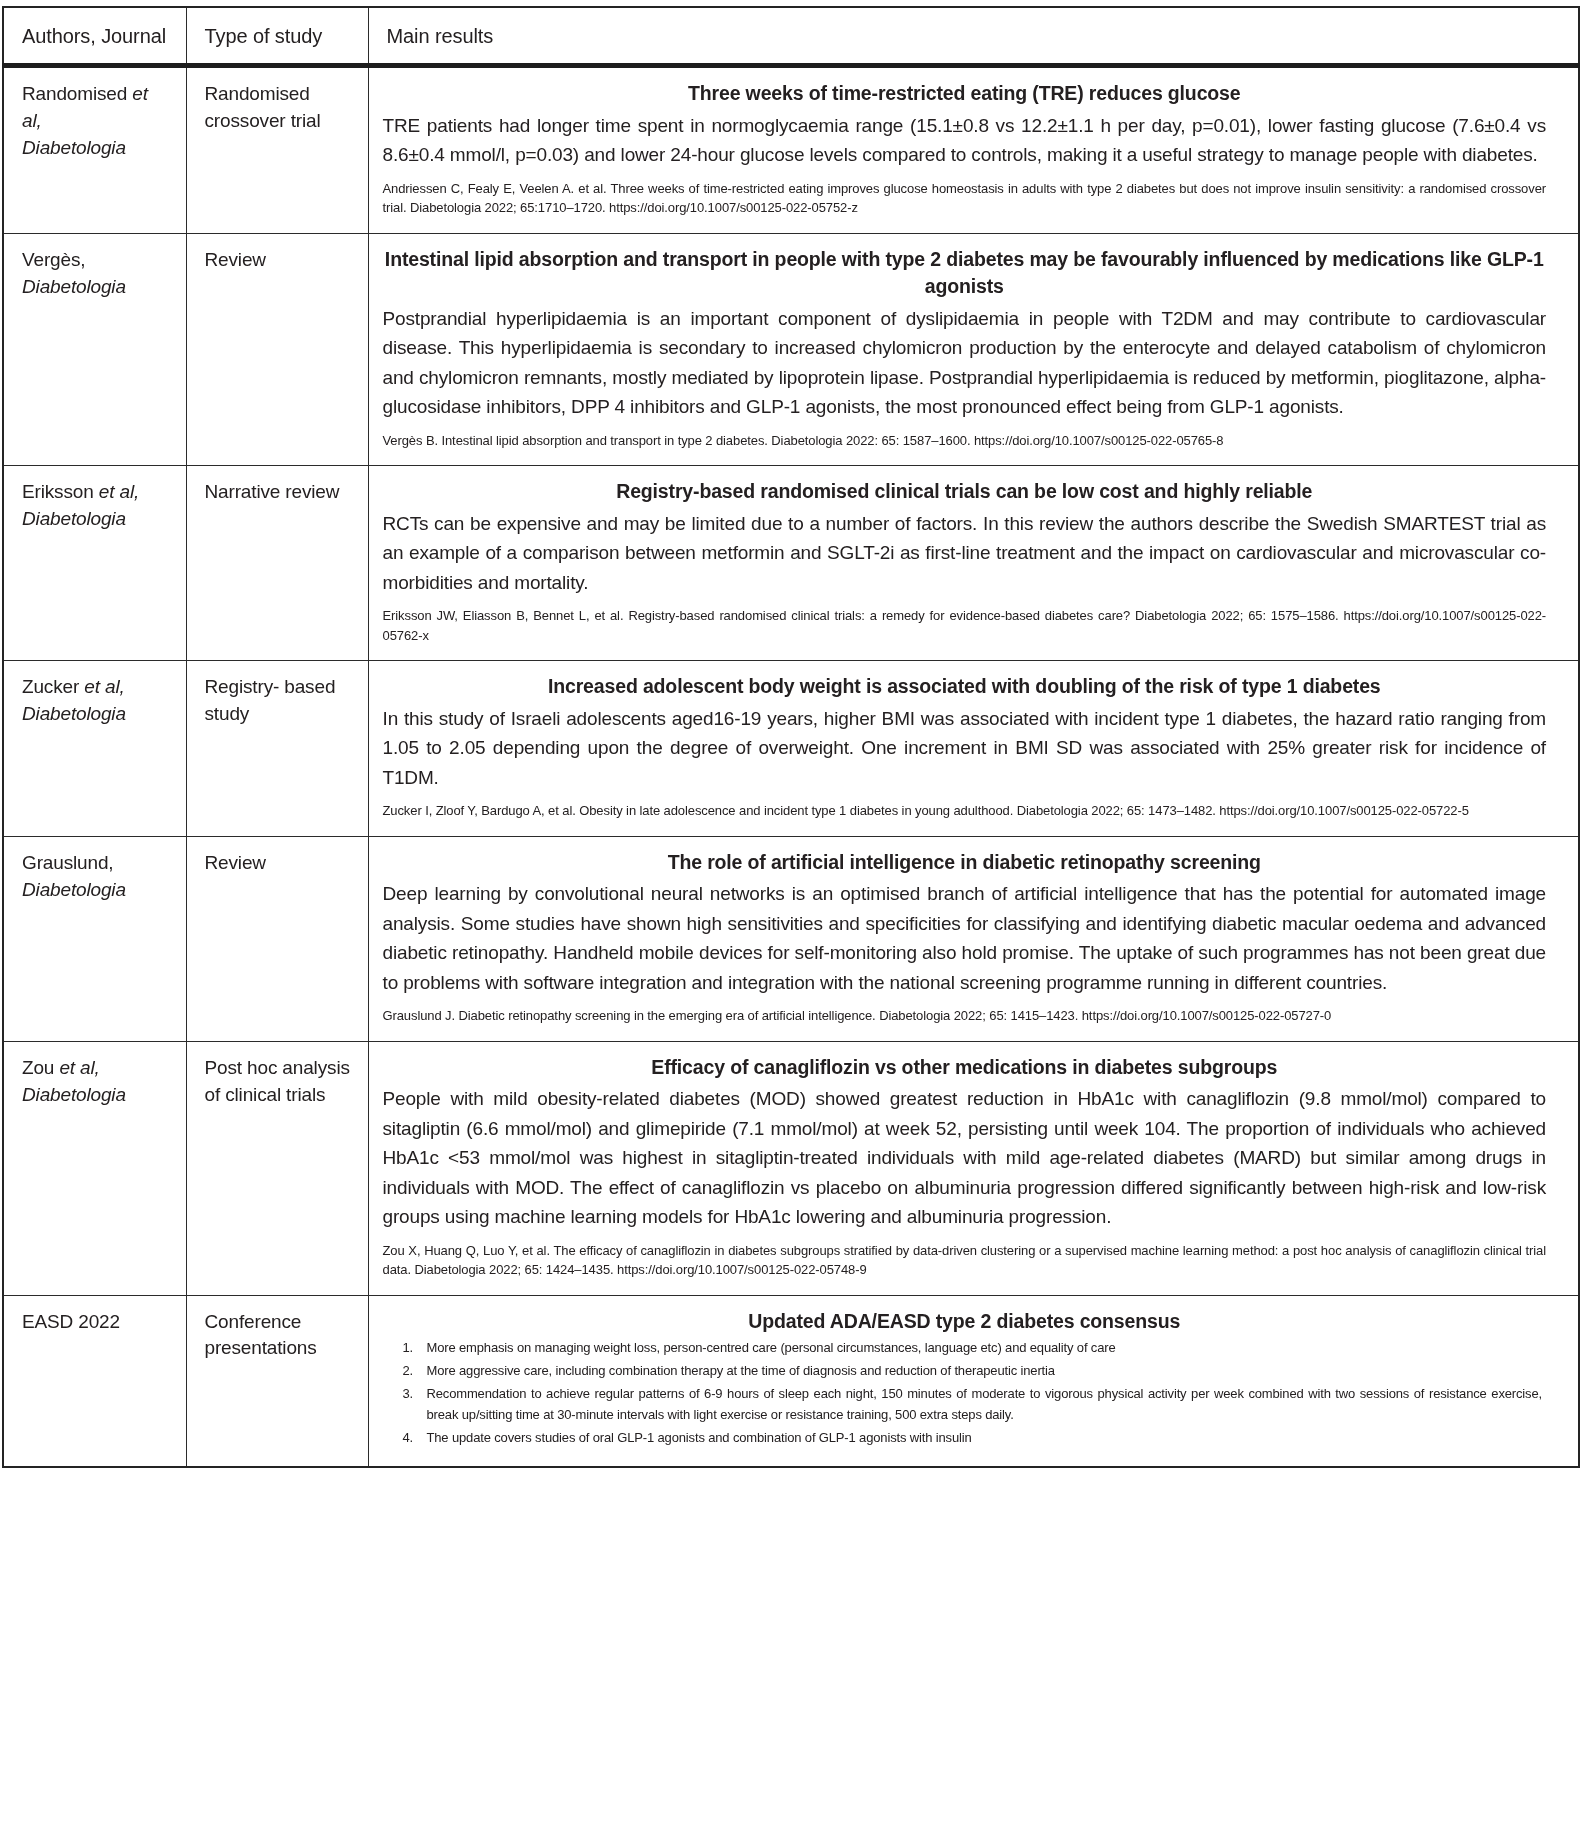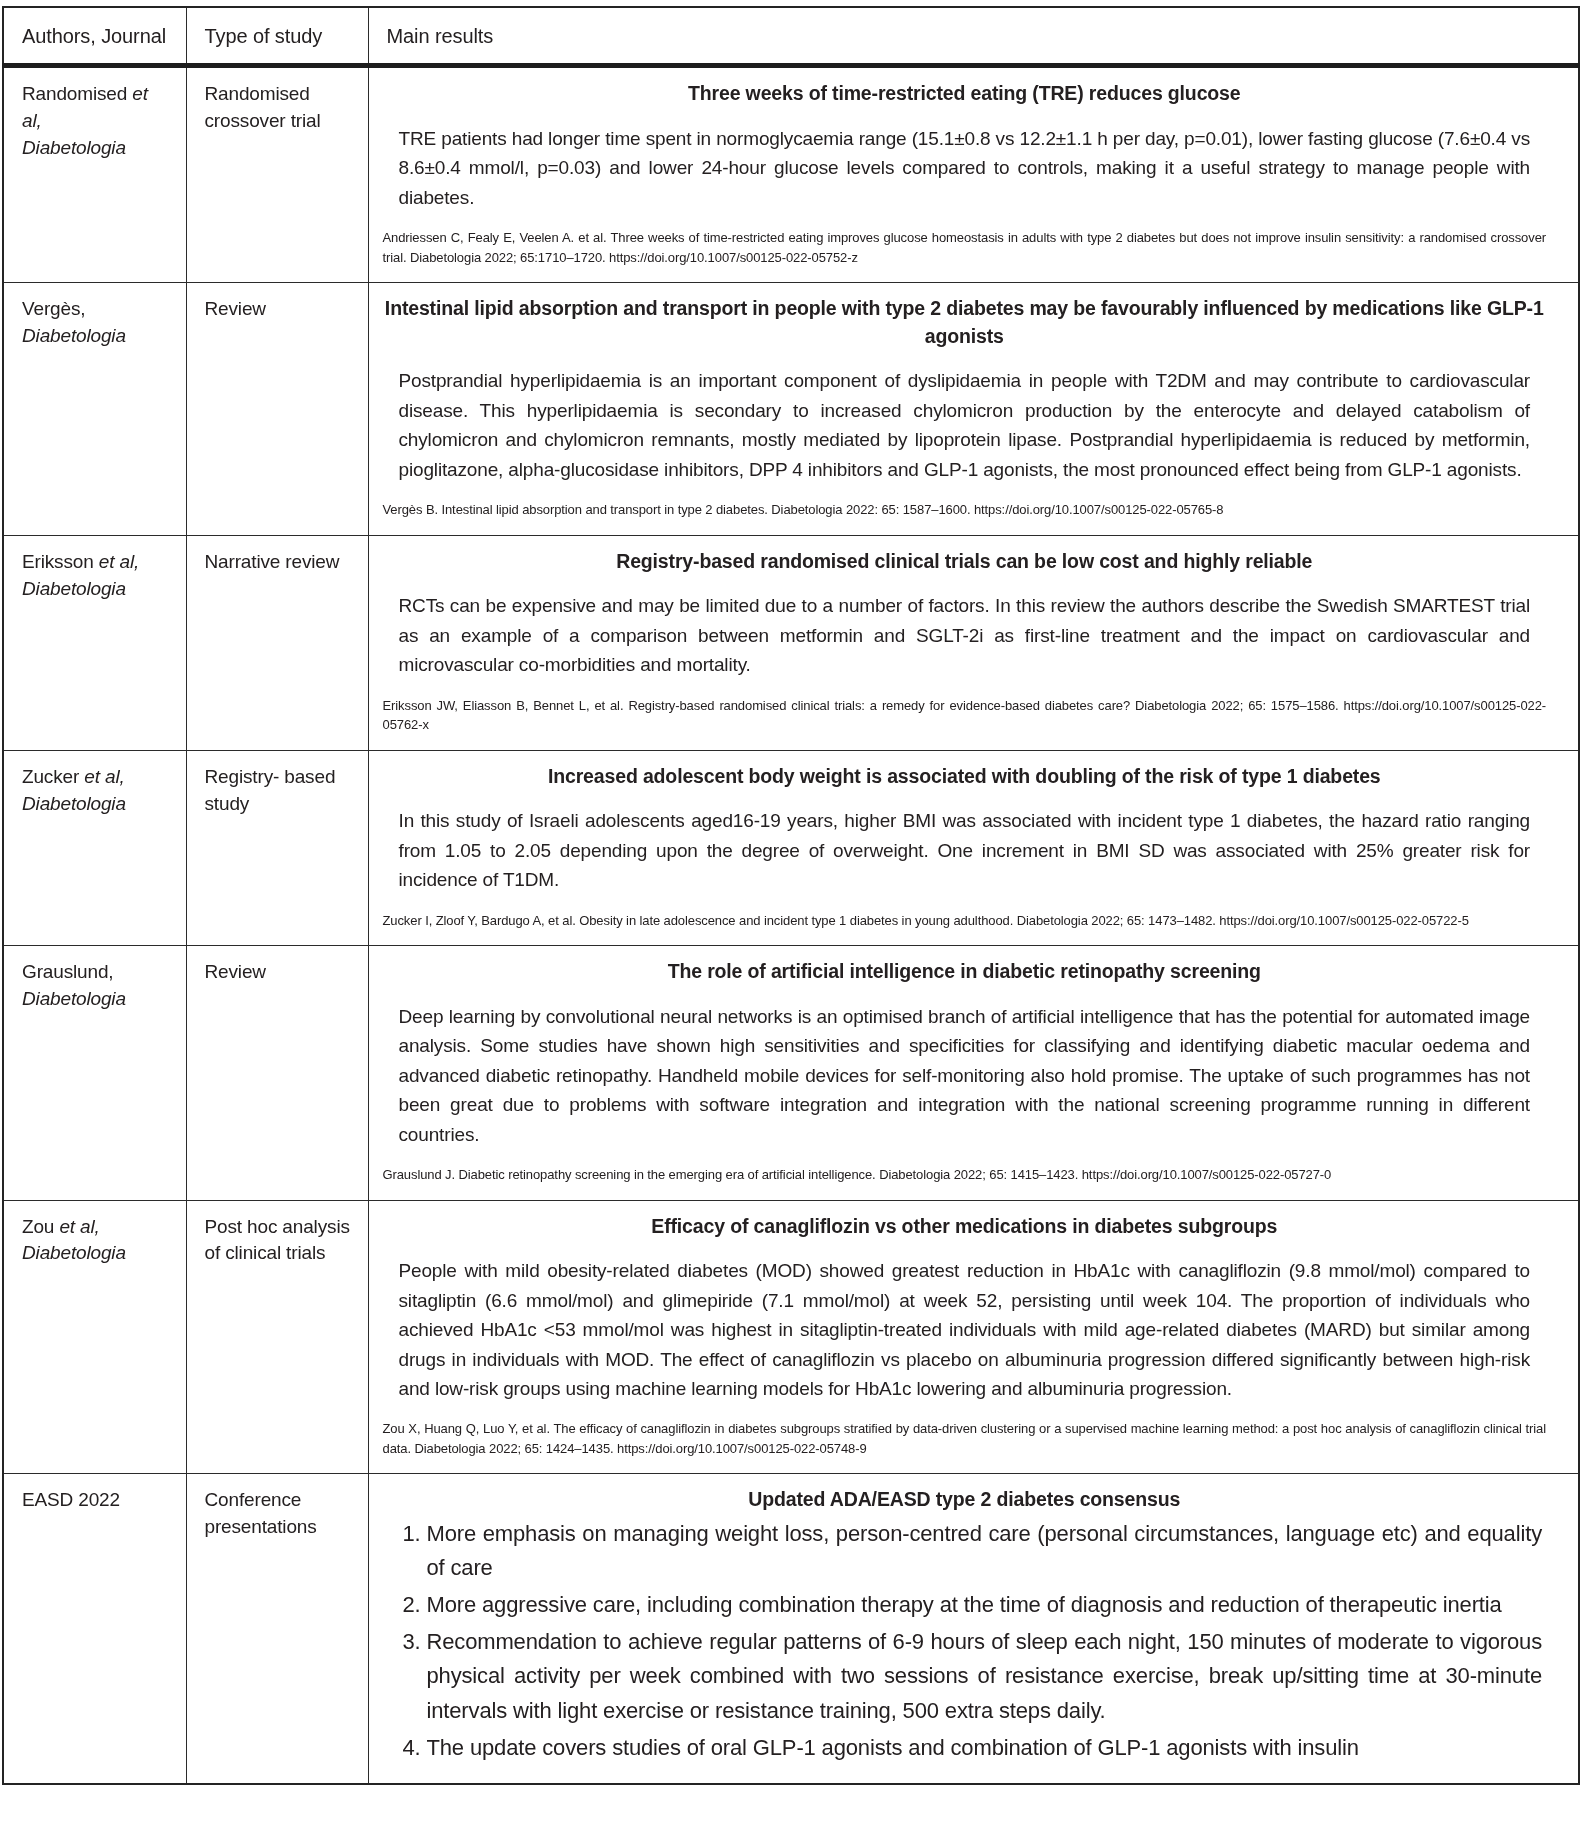--- a/index.html
+++ b/index.html
@@ -33,21 +33,21 @@
   td.c-main { padding:12px 32px 15px 14px; }
   .auth-line, .type-text { line-height:1.42; display:block; }
   .result-title {
     font-weight:700;
     font-size:19.5px;
     line-height:1.42;
     margin:0 0 3px 0;
     text-align:center;
   }
   .result-body {
-    margin:16px;
+    margin:0;
     font-size:19px;
     line-height:1.55;
     text-align:justify;
   }
   .result-cite {
     margin:9px 0 0 0;
     font-size:13px;
     line-height:1.5;
     text-align:justify;
     letter-spacing:-0.1px;
@@ -55,21 +55,21 @@
   ol.consensus-list {
     list-style:none;
     margin:3px 0 0 0;
     padding:0;
     counter-reset:item;
   }
   ol.consensus-list li {
     counter-increment:item;
     position:relative;
     padding-left:44px;
-    font-size:22px;
+    font-size:13px;
     line-height:1.55;
     text-align:justify;
     margin:0 4px 3px 0;
   }
   ol.consensus-list li::before {
     content:counter(item) ".";
     position:absolute;
     left:20px;
   }
 </style>

